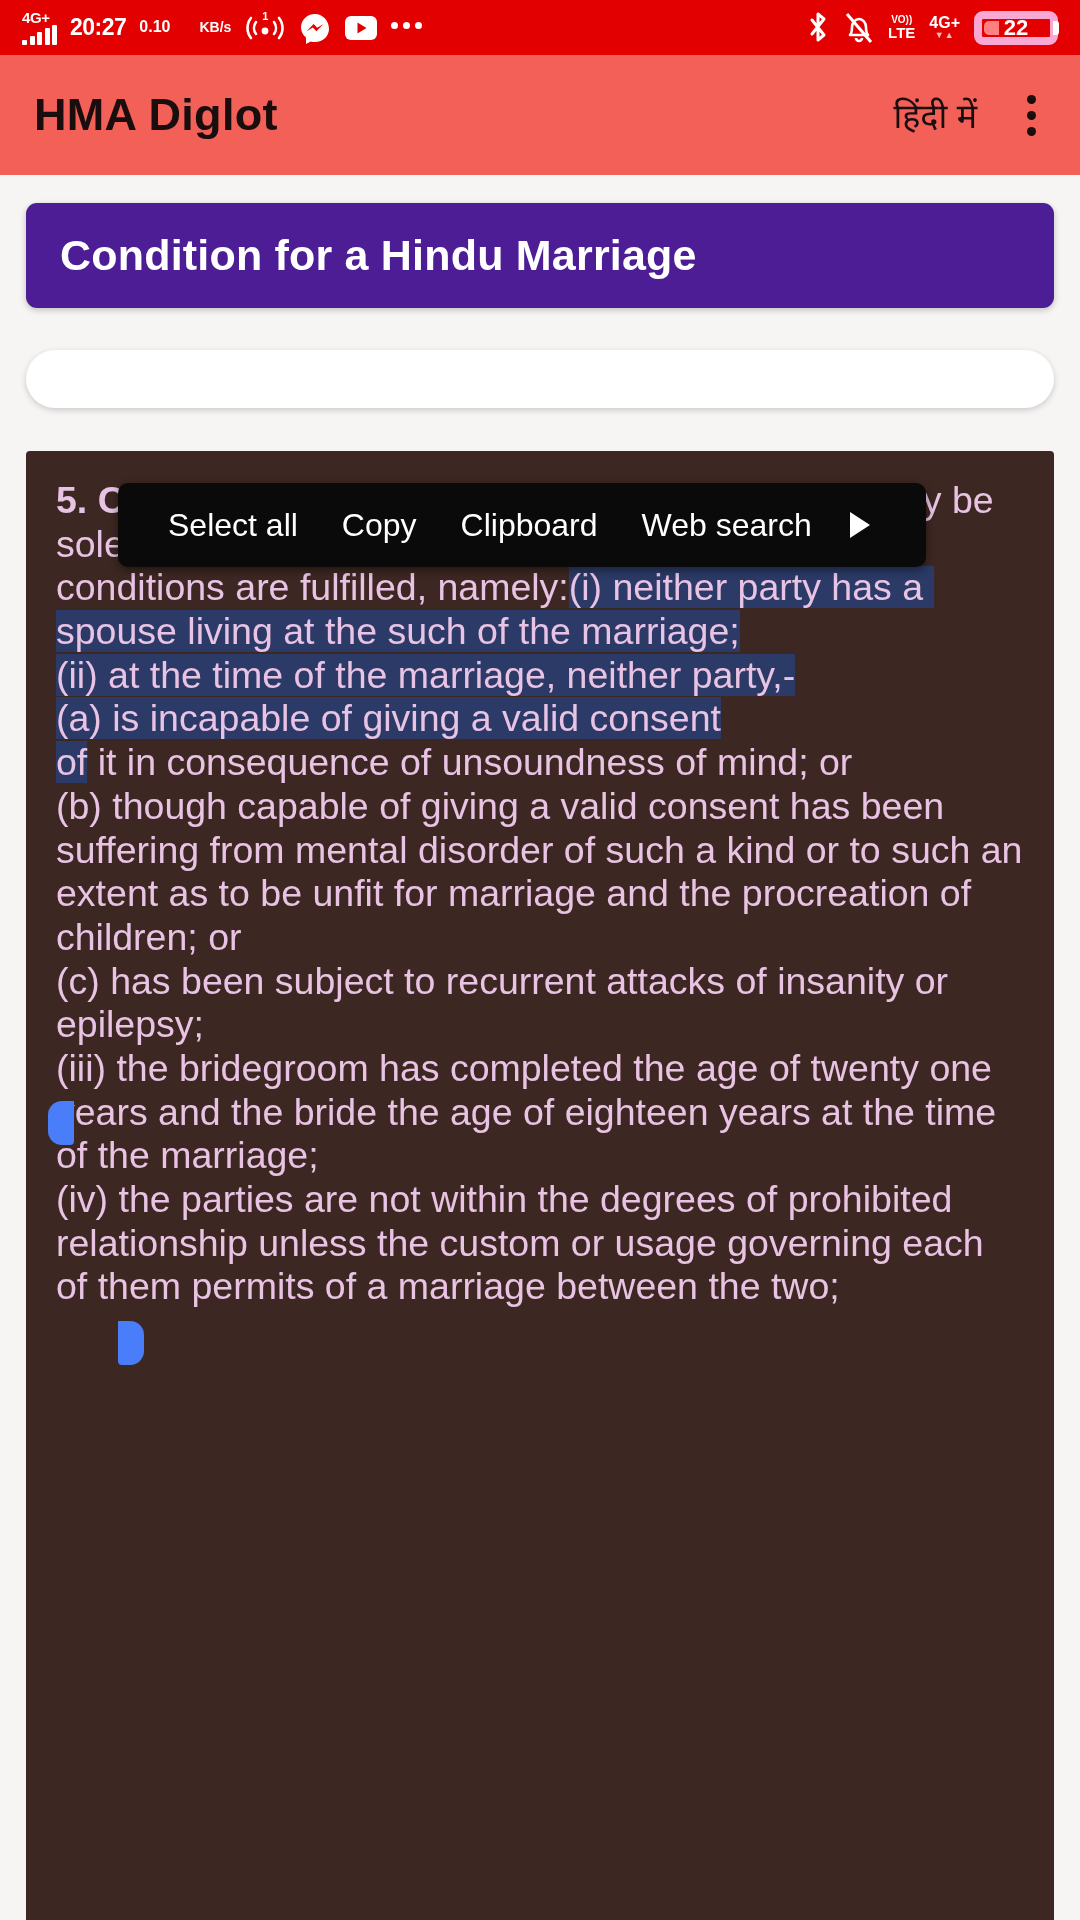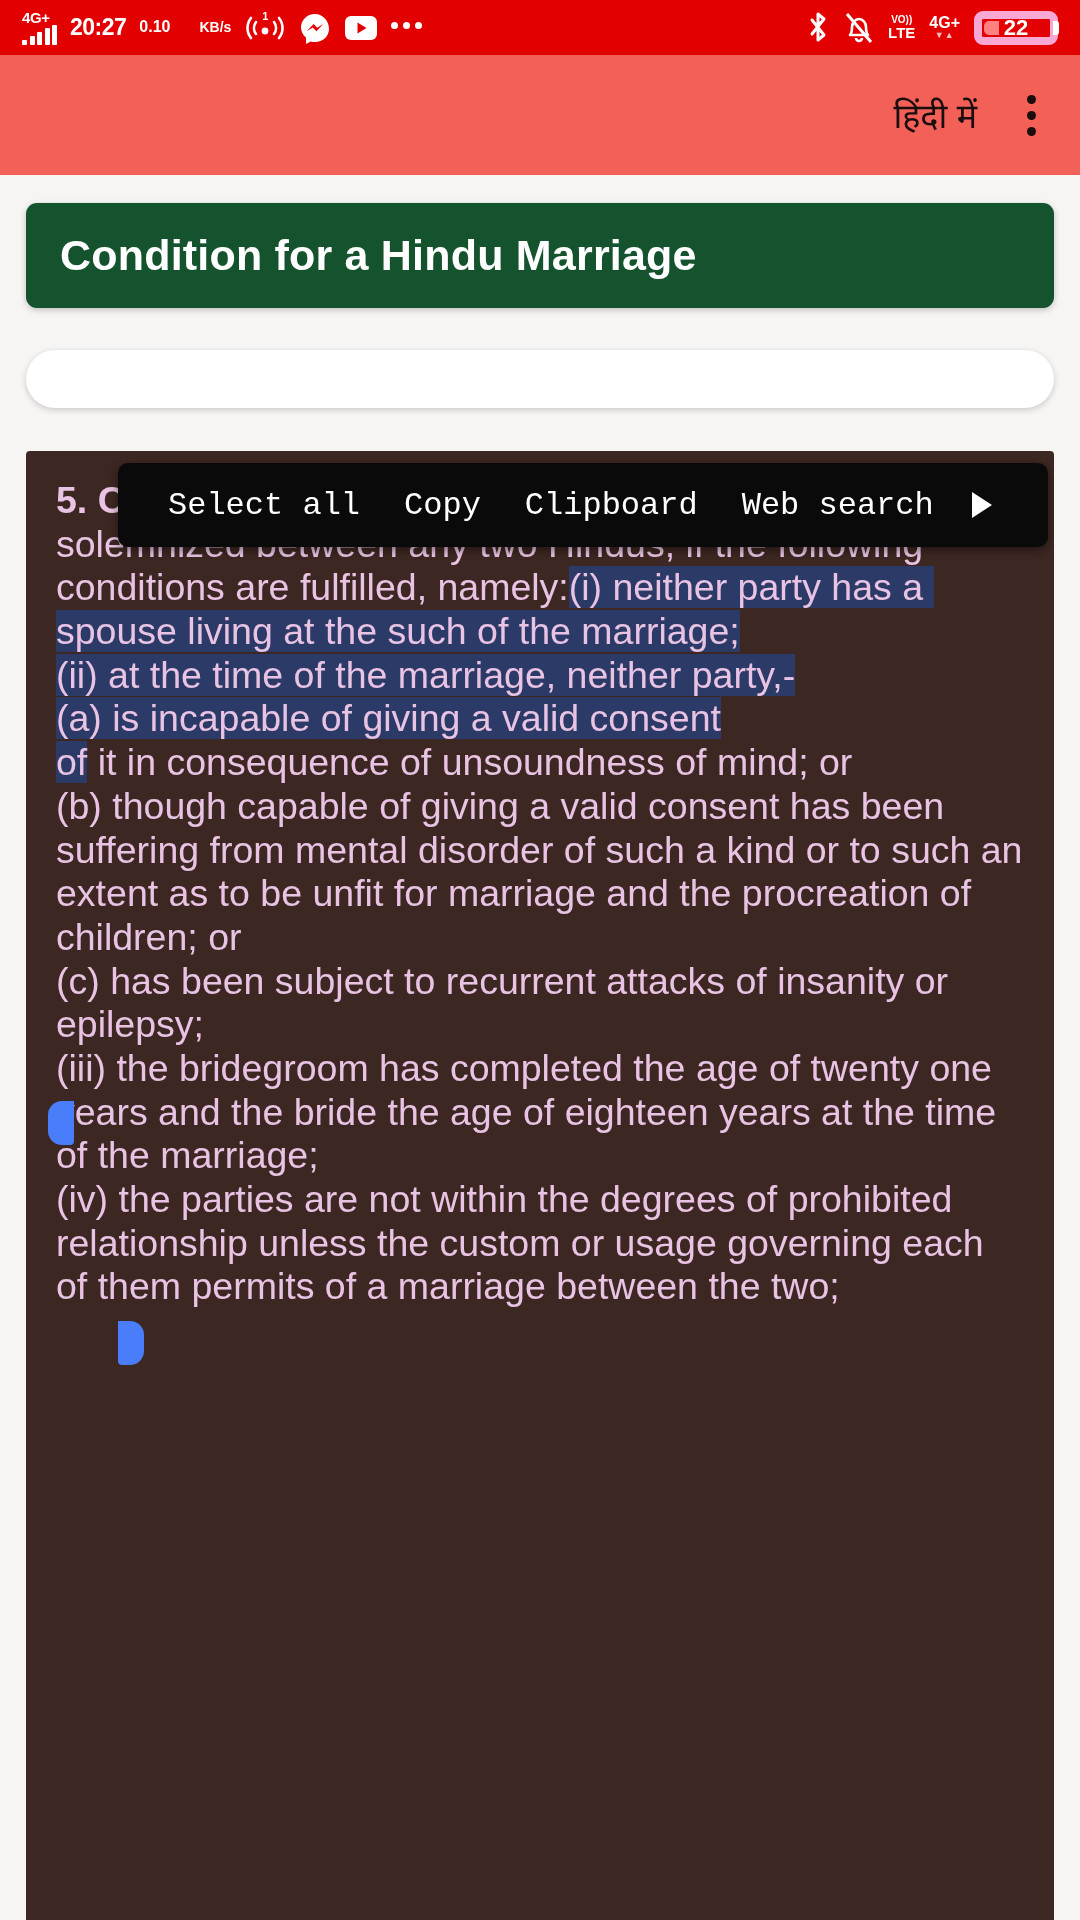--- a/index.html
+++ b/index.html
@@ -83,21 +83,21 @@
   .app-actions{ margin-left:auto; display:flex; align-items:center; gap:40px; }
   .lang-toggle{ font-size:34px; color:#1a0d0d; }
   .overflow-menu{ display:flex; flex-direction:column; gap:7px; padding:6px 10px; }
   .overflow-menu span{ width:9px; height:9px; border-radius:50%; background:#1a0d0d; display:block; }
 
   
   .page{ padding:0 26px; background:#f7f4f4; height:1745px; }
 
   .section-banner{
     margin-top:28px;
-    background:#14532d;
+    background:#4c1d95;
     border-radius:11px;
     min-height:105px;
     display:flex; align-items:center;
     padding:0 34px;
     box-shadow:0 2px 6px rgba(0,0,0,.22);
   }
   .section-banner-text{
     color:#ffffff; font-size:43px; font-weight:bold; letter-spacing:.2px;
   }
 
@@ -249,20 +249,21 @@
     </div>
 
     <div class="battery">
       <div class="fill"></div>
       <div class="lvl">22</div>
     </div>
   </div>
 </div>
 
 <div class="app-bar">
+  <div class="app-title">HMA Diglot</div>
   <div class="app-actions">
     <div class="lang-toggle">हिंदी में</div>
     <div class="overflow-menu">
       <span></span>
         <span></span>
         <span></span>
     </div>
   </div>
 </div>
 
@@ -283,21 +284,21 @@
 (a) is incapable of giving a valid consent
 of</span><span> it in consequence of unsoundness of mind; or
 (b) though capable of giving a valid consent has been suffering from mental disorder of such a kind or to such an extent as to be unfit for marriage and the procreation of children; or
 (c) has been subject to recurrent attacks of insanity or epilepsy;
 (iii) the bridegroom has completed the age of twenty one years and the bride the age of eighteen years at the time of the marriage;
 (iv) the parties are not within the degrees of prohibited relationship unless the custom or usage governing each of them permits of a marriage between the two;</span></div>
 
     <div class="handle handle-left"></div>
     <div class="handle handle-right"></div>
 
-    <div class="ctx-popup" style="top: 12px; font-family: Liberation Mono, monospace;">
+    <div class="ctx-popup" style="top: 32px;">
       <div class="ctx-item">Select all</div>
       <div class="ctx-item">Copy</div>
       <div class="ctx-item">Clipboard</div>
       <div class="ctx-item">Web search</div>
       <div class="ctx-arrow"></div>
     </div>
 
   </div>
 </div>
 

